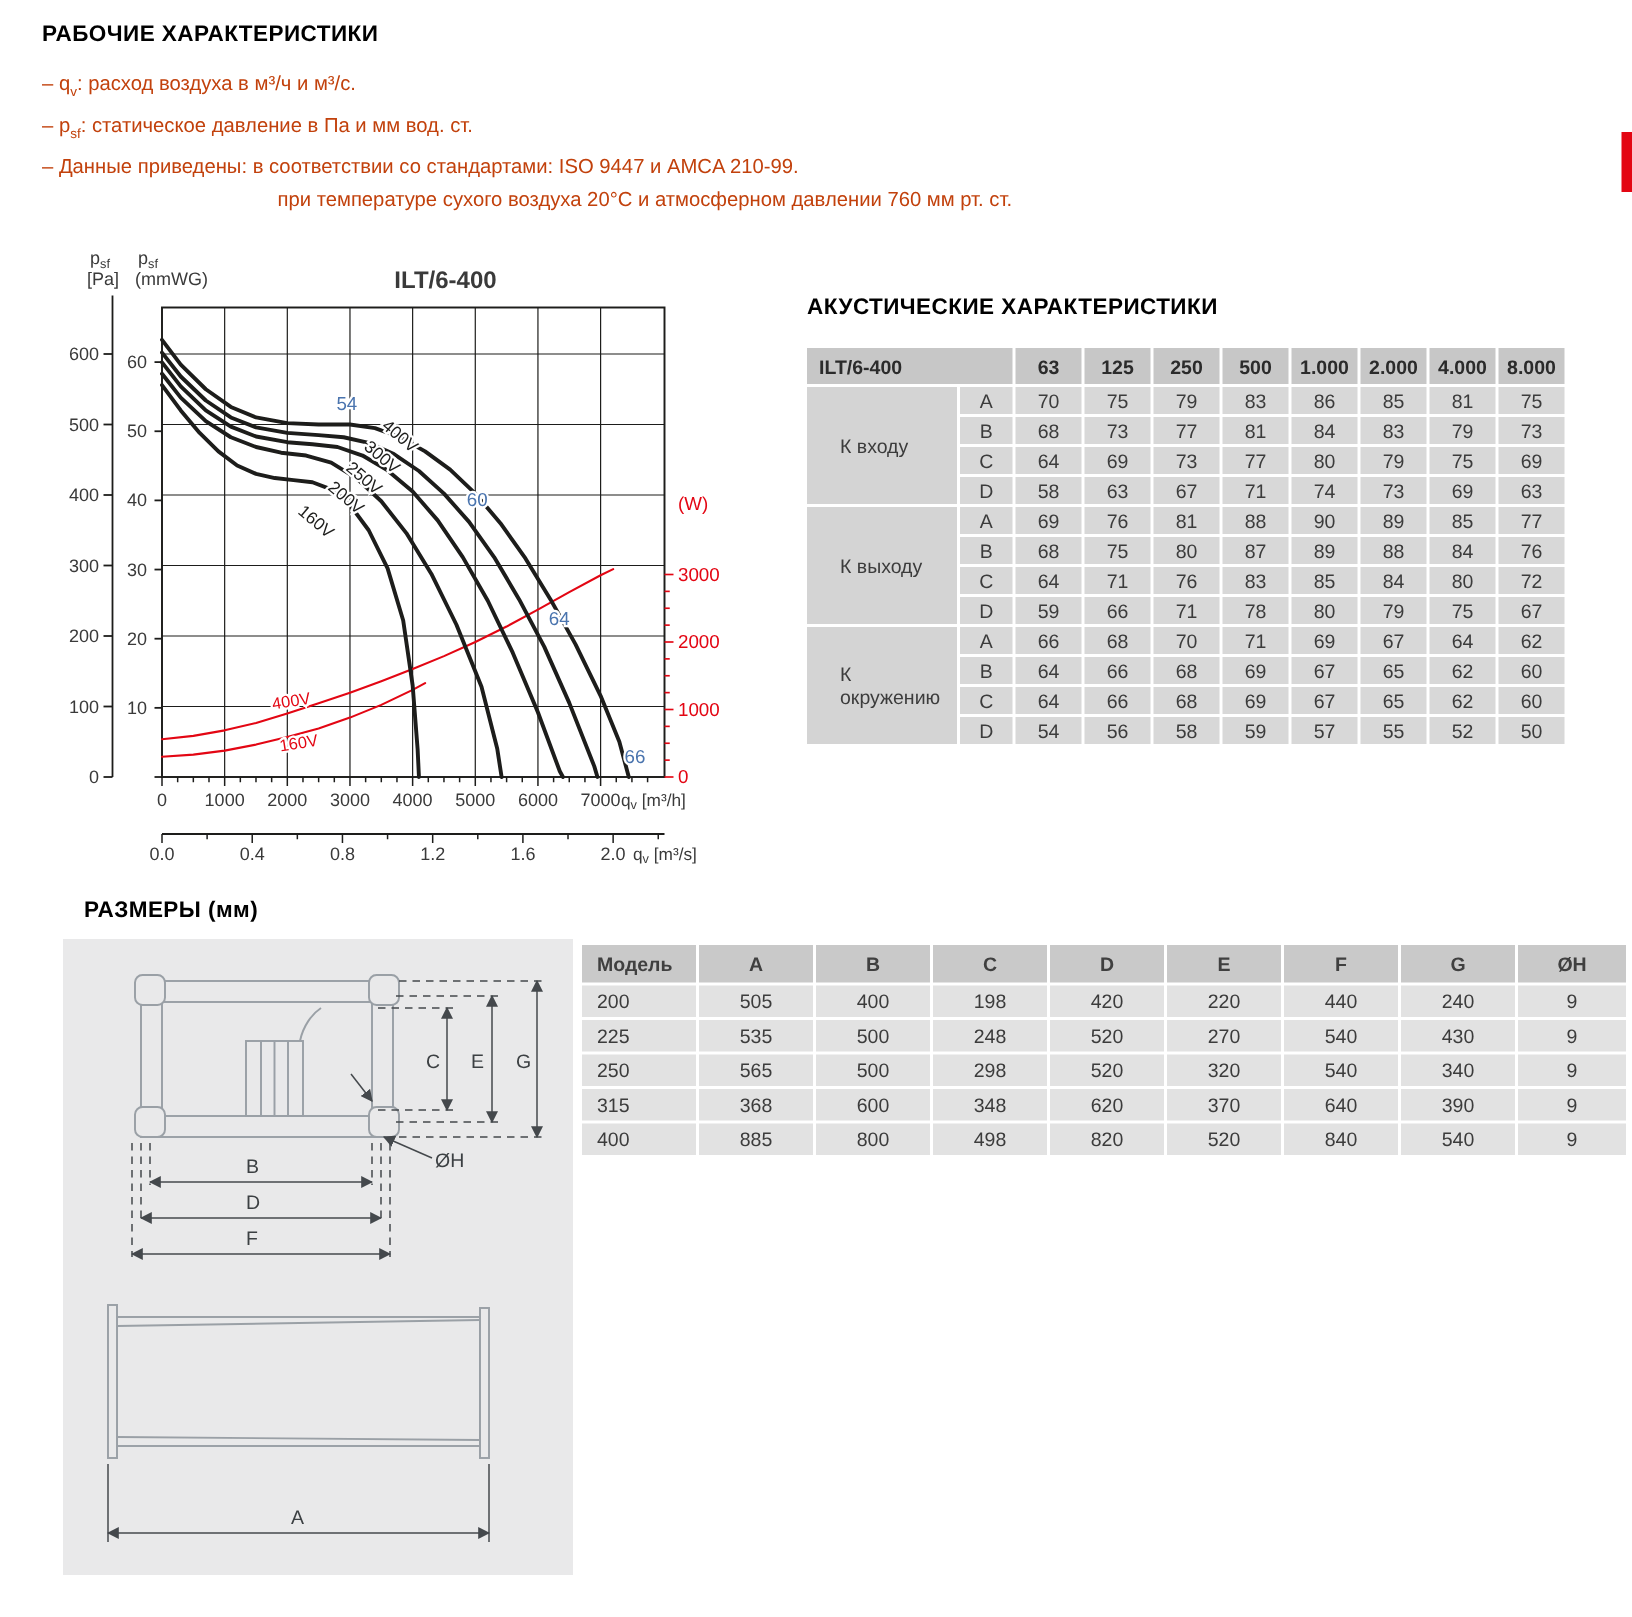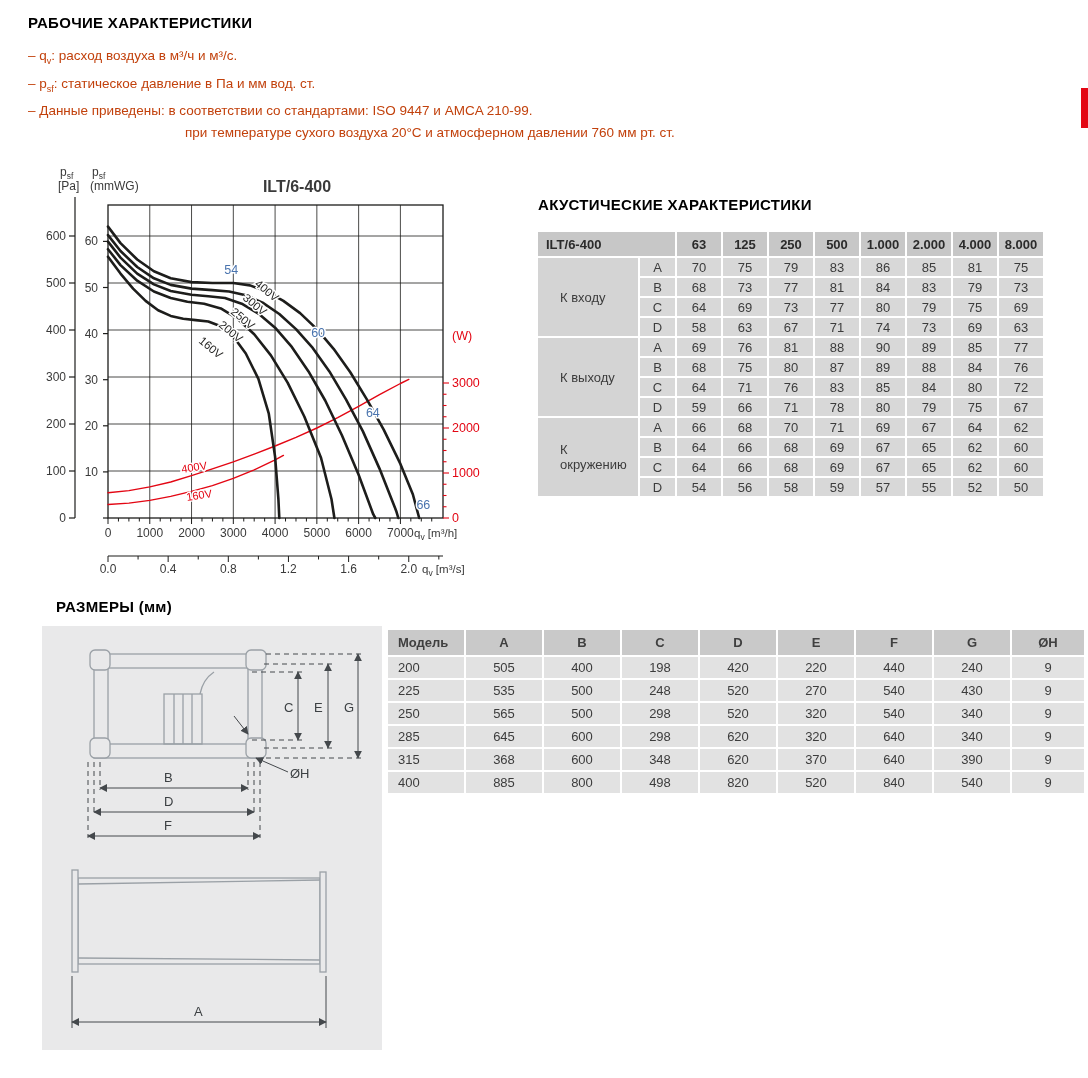--- a/index.html
+++ b/index.html
@@ -495,31 +495,20 @@
           <td>565</td>
           <td>500</td>
           <td>298</td>
           <td>520</td>
           <td>320</td>
           <td>540</td>
           <td>340</td>
           <td>9</td>
         </tr>
         <tr>
-          <td class="model">285</td>
-          <td>645</td>
-          <td>600</td>
-          <td>298</td>
-          <td>620</td>
-          <td>320</td>
-          <td>640</td>
-          <td>340</td>
-          <td>9</td>
-        </tr>
-        <tr>
           <td class="model">315</td>
           <td>368</td>
           <td>600</td>
           <td>348</td>
           <td>620</td>
           <td>370</td>
           <td>640</td>
           <td>390</td>
           <td>9</td>
         </tr>

